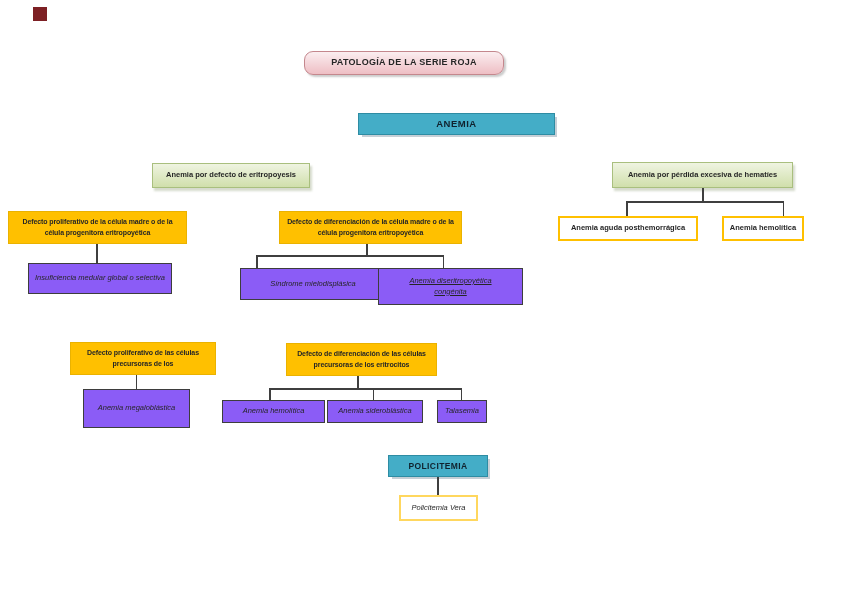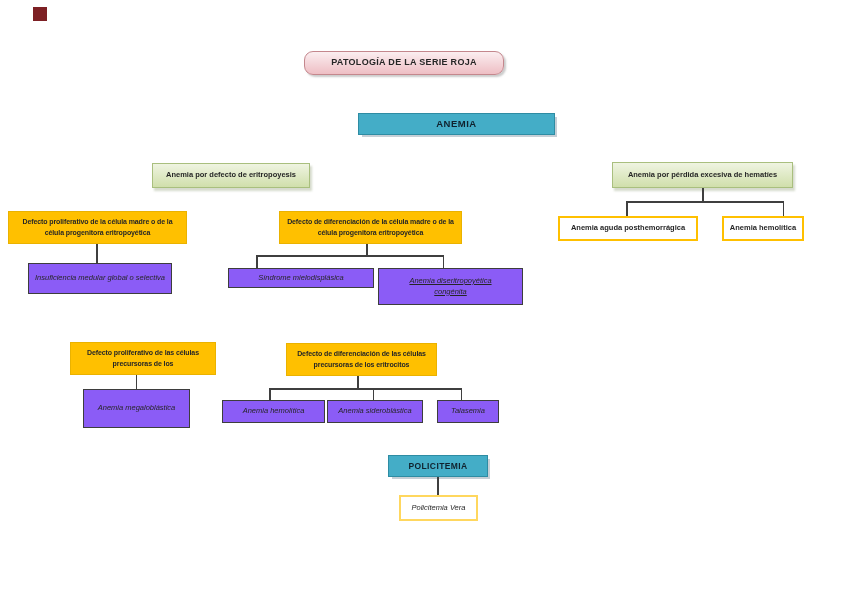--- a/index.html
+++ b/index.html
@@ -60,21 +60,21 @@
     <span>Insuficiencia medular global o selectiva</span>
   </div>
 
   <div class="node yellow" style="left:279px;top:211px;width:183px;height:33px;">
     <span>Defecto de diferenciación de la célula madre o de la célula progenitora eritropoyética</span>
   </div>
   <div class="line v" style="left:366px;top:244px;height:12px;"></div>
   <div class="line h" style="left:256px;top:255px;width:188px;"></div>
   <div class="line v" style="left:256px;top:255px;height:14px;"></div>
   <div class="line v" style="left:442.5px;top:255px;height:14px;"></div>
-  <div class="node wbox" style="left:228px;top:268px;width:146px;height:20px;">
+  <div class="node wbox" style="left:240px;top:268px;width:146px;height:32px;">
     <span>Síndrome mielodisplásica</span>
   </div>
   <div class="node wbox" style="left:378px;top:268px;width:145px;height:37px;padding:0 16px;text-decoration:underline;">
     <span>Anemia diseritropoyética congénita</span>
   </div>
 
   <div class="line v" style="left:702px;top:188px;height:14px;"></div>
   <div class="line h" style="left:626px;top:201px;width:158px;"></div>
   <div class="line v" style="left:626px;top:201px;height:15px;"></div>
   <div class="line v" style="left:782.5px;top:201px;height:15px;"></div>
@@ -100,21 +100,21 @@
   <div class="line h" style="left:269px;top:388px;width:193px;"></div>
   <div class="line v" style="left:269px;top:388px;height:12px;"></div>
   <div class="line v" style="left:372.5px;top:388px;height:12px;"></div>
   <div class="line v" style="left:460.5px;top:388px;height:12px;"></div>
   <div class="node wbox" style="left:222px;top:400px;width:103px;height:23px;">
     <span>Anemia hemolítica</span>
   </div>
   <div class="node wbox" style="left:327px;top:400px;width:96px;height:23px;">
     <span>Anemia sideroblástica</span>
   </div>
-  <div class="node wbox" style="left:437px;top:400px;width:62px;height:23px;">
+  <div class="node wbox" style="left:437px;top:400px;width:50px;height:23px;">
     <span>Talasemia</span>
   </div>
 
   <div class="node teal" style="left:388px;top:455px;width:100px;height:22px;font-size:8.5px;letter-spacing:.4px;">
     <span>POLICITEMIA</span>
   </div>
   <div class="line v" style="left:437px;top:477px;height:18px;width:2px;"></div>
   <div class="node goldlight" style="left:399px;top:495px;width:79px;height:26px;">
     <span>Policitemia Vera</span>
   </div>

